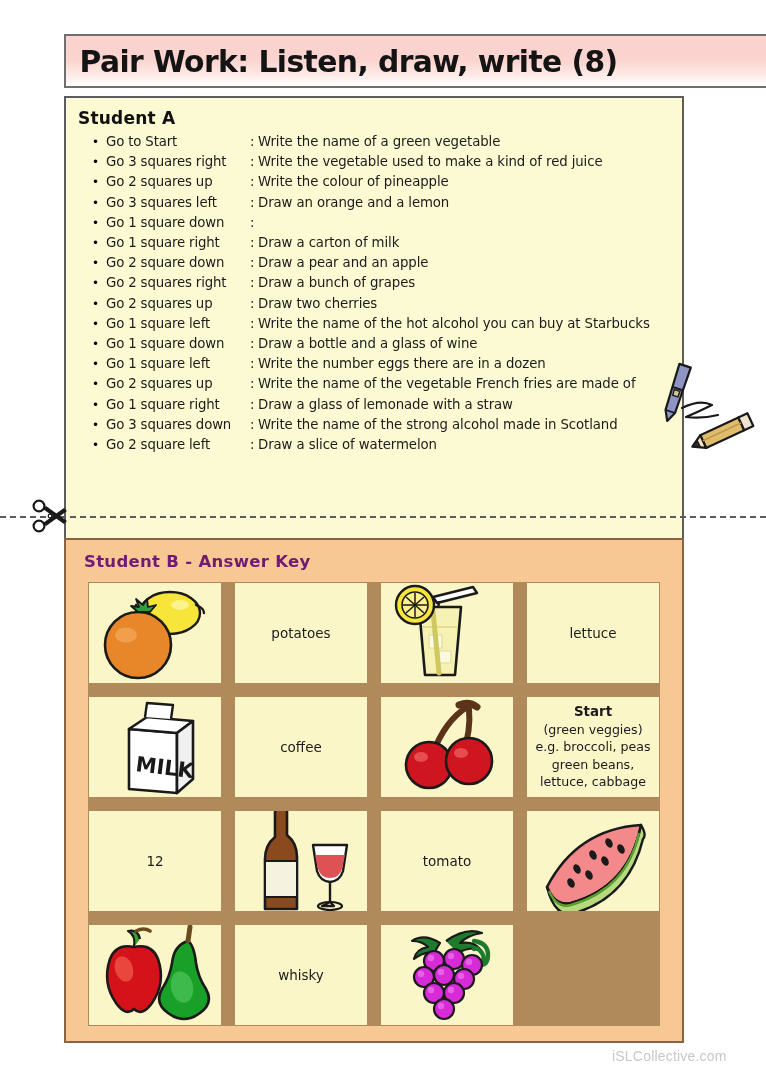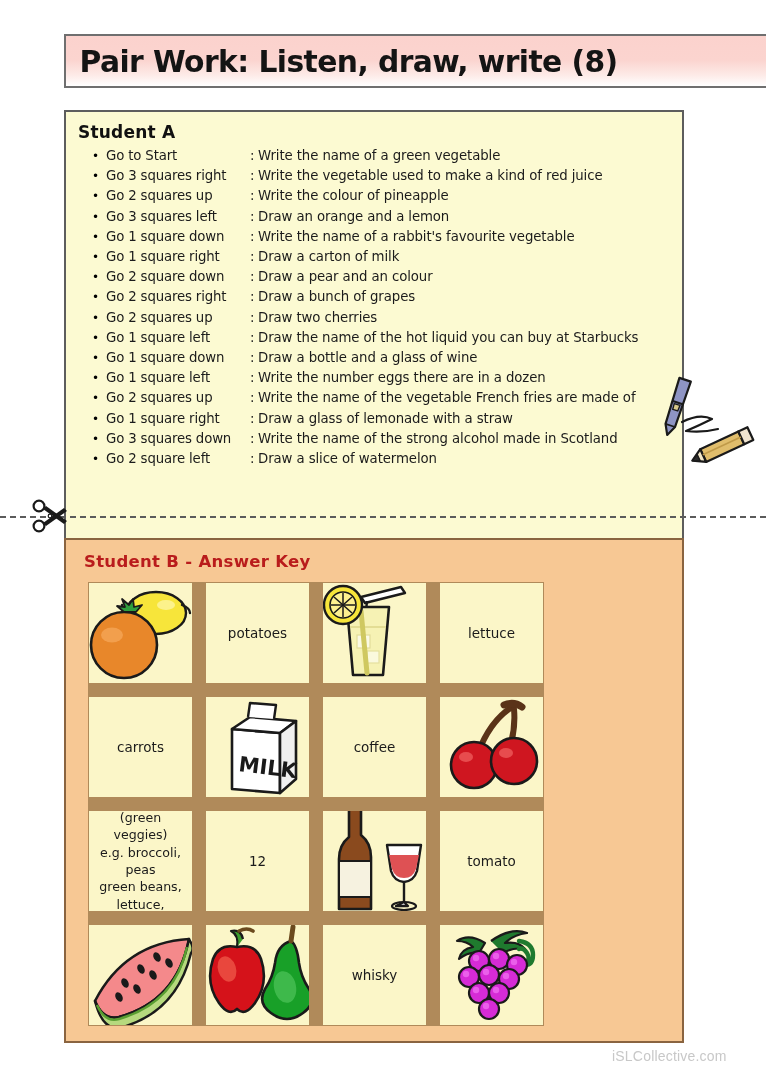--- a/index.html
+++ b/index.html
@@ -26,21 +26,21 @@
     letter-spacing:-0.6px;
     color:#141414;
     padding-left:14px;
     transform:scaleX(0.96);
     transform-origin:left center;
     white-space:nowrap;
   }
 
   
   .panel-a{
-    position:absolute;left:64px;top:110px;width:620px;height:502px;
+    position:absolute;left:64px;top:96px;width:620px;height:502px;
     border:2px solid #5d5d5d;
     background:#fcfad2;
     box-sizing:border-box;
   }
   .panel-a-title{
     font-weight:bold;font-size:17px;color:#111;
     margin:10px 0 4px 12px;letter-spacing:0.2px;
   }
   .inst-list{list-style:none;margin:0;padding:0 0 0 26px;}
   .inst-row{
@@ -73,25 +73,25 @@
   }
 
   
   .panel-b{
     position:absolute;left:64px;top:538px;width:620px;height:505px;
     border:2px solid #8a6440;
     background:#f7c894;
     box-sizing:border-box;
   }
   .panel-b-title{
-    font-weight:bold;font-size:16.5px;color:#b91c1c;
+    font-weight:bold;font-size:16.5px;color:#701a75;
     margin:12px 0 16px 18px;letter-spacing:0.3px;
   }
   .grid{
-    position:absolute;left:22px;top:42px;width:456px;height:444px;
+    position:absolute;left:22px;top:42px;width:572px;height:444px;
     border:1px solid #b08a5a;
     box-sizing:border-box;
     display:grid;
     grid-template-columns:1fr 1fr 1fr 1fr;
     grid-template-rows:1fr 1fr 1fr 1fr;
     background:#b08a5a;
     gap:14px;
   }
   .cell{
     background:#fbf6c8;
@@ -148,51 +148,50 @@
       <li class="inst-row">
         <span class="bullet"></span>
         <span class="move">Go 3 squares left</span>
         <span class="colon">:</span>
         <span class="task">Draw an orange and a lemon</span>
       </li>
       <li class="inst-row">
         <span class="bullet"></span>
         <span class="move">Go 1 square down</span>
         <span class="colon">:</span>
-        <span class="task">Write the name of a rabbit's favourite vegetable</span>
       </li>
       <li class="inst-row">
         <span class="bullet"></span>
         <span class="move">Go 1 square right</span>
         <span class="colon">:</span>
         <span class="task">Draw a carton of milk</span>
       </li>
       <li class="inst-row">
         <span class="bullet"></span>
         <span class="move">Go 2 square down</span>
         <span class="colon">:</span>
-        <span class="task">Draw a pear and an colour</span>
+        <span class="task">Draw a pear and an apple</span>
       </li>
       <li class="inst-row">
         <span class="bullet"></span>
         <span class="move">Go 2 squares right</span>
         <span class="colon">:</span>
         <span class="task">Draw a bunch of grapes</span>
       </li>
       <li class="inst-row">
         <span class="bullet"></span>
         <span class="move">Go 2 squares up</span>
         <span class="colon">:</span>
         <span class="task">Draw two cherries</span>
       </li>
       <li class="inst-row">
         <span class="bullet"></span>
         <span class="move">Go 1 square left</span>
         <span class="colon">:</span>
-        <span class="task">Draw the name of the hot liquid you can buy at Starbucks</span>
+        <span class="task">Write the name of the hot alcohol you can buy at Starbucks</span>
       </li>
       <li class="inst-row">
         <span class="bullet"></span>
         <span class="move">Go 1 square down</span>
         <span class="colon">:</span>
         <span class="task">Draw a bottle and a glass of wine</span>
       </li>
       <li class="inst-row">
         <span class="bullet"></span>
         <span class="move">Go 1 square left</span>
@@ -301,23 +300,20 @@
               <path d="M26 24 L26 36"></path>
               <path d="M26 24 L17 32"></path>
     <path d="M26 24 L14 24"></path>
               <path d="M26 24 L17 16"></path>
   </g>
 </svg>
         </div>
       </div>
       <div class="cell">
         <div class="cell-text">lettuce</div>
-      </div>
-      <div class="cell">
-        <div class="cell-text">carrots</div>
       </div>
       <div class="cell">
         <div>
           <svg width="108" height="108" viewBox="0 0 108 108">
   <path d="M28 36 L28 96 L76 100 L76 40 Z" fill="#ffffff" stroke="#1a1a1a" stroke-width="2.6" stroke-linejoin="round"></path>
   <path d="M28 36 L46 24 L92 28 L76 40 Z" fill="#ffffff" stroke="#1a1a1a" stroke-width="2.6" stroke-linejoin="round"></path>
   <path d="M76 40 L92 28 L92 86 L76 100 Z" fill="#f0f0f0" stroke="#1a1a1a" stroke-width="2.6" stroke-linejoin="round"></path>
   <path d="M44 24 L46 10 L72 12 L70 26" fill="#ffffff" stroke="#1a1a1a" stroke-width="2.4" stroke-linejoin="round"></path>
   <text x="34" y="78" font-family="'DejaVu Sans',sans-serif" font-size="21" font-weight="bold" fill="#1a1a1a" transform="rotate(7 34 78)">MILK</text>
 </svg>

